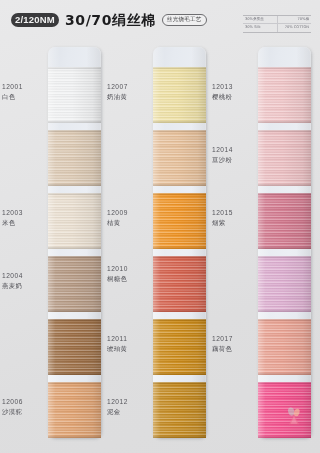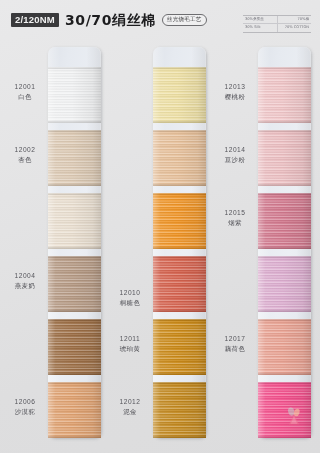--- a/index.html
+++ b/index.html
@@ -17,21 +17,21 @@
   .header {
     position: absolute; left: 0; top: 0; width: 320px; height: 44px;
   }
   .hdr-inner {
     position: absolute; left: 11px; top: 13px;
     display: flex; align-items: center; gap: 6px;
   }
   .gauge-badge {
     background: #3a3a3c; color: #f2f2f2;
     font-size: 9.5px; font-weight: bold; letter-spacing: .2px;
-    padding: 2px 4px 2.5px 4px; border-radius: 1px;
+    padding: 2px 4px 2.5px 4px; border-radius: 7px;
     font-family: "Liberation Sans", sans-serif;
     line-height: 1;
   }
   .blend-title {
     font-size: 14px; font-weight: bold; color: #1d1d1f;
     letter-spacing: .6px; line-height: 1;
     font-family: "DejaVu Sans", sans-serif;
     white-space: nowrap;
   }
   .craft-badge {
@@ -108,21 +108,21 @@
   }
   .skein .edge-top, .skein .edge-bot {
     position: absolute; left: 0; width: 53px; height: 2px;
     background: rgba(0,0,0,.07);
   }
   .skein .edge-top { top: 0; }
   .skein .edge-bot { bottom: 0; background: rgba(0,0,0,.10); }
 
   
   .label {
-    position: absolute; width: 46px; text-align: center;
+    position: absolute; width: 46px; 
     color: #4c4c52;
     font-family: "DejaVu Sans", sans-serif;
   }
   .label .code {
     font-size: 6.6px; letter-spacing: .5px; line-height: 1.5;
     color: #55555b;
     font-family: "Liberation Sans", sans-serif;
   }
   .label .cname {
     font-size: 6.4px; letter-spacing: .4px; line-height: 1.6;
@@ -268,34 +268,42 @@
       <ellipse cx="15" cy="6" rx="3" ry="4.2" fill="#f6e6a8" transform="rotate(20 15 6)"></ellipse>
       <path d="M12 9 L17.5 19 L6.5 19 Z" fill="#ef7f92"></path>
       <path d="M12 10.5 L15.6 18.4 L8.4 18.4 Z" fill="#f5a9b6"></path>
     </svg>
   </div>
 
   <div class="label lab c1" style="top:38px">
       <div class="code">12001</div>
       <div class="cname">白色</div>
     </div>
-  <div class="label lab c1" style="top:101px">
-      <div class="code">12002</div>
-      <div class="cname">杏色</div>
+  <div class="label lab c1" style="top:164px">
+      <div class="code">12003</div>
+      <div class="cname">米色</div>
     </div>
   <div class="label lab c1" style="top:227px">
       <div class="code">12004</div>
       <div class="cname">燕麦奶</div>
     </div>
   <div class="label lab c1" style="top:353px">
       <div class="code">12006</div>
       <div class="cname">沙漠驼</div>
     </div>
 
-  <div class="label lab c2" style="top:244px">
+  <div class="label lab c2" style="top:38px">
+      <div class="code">12007</div>
+      <div class="cname">奶油黄</div>
+    </div>
+  <div class="label lab c2" style="top:164px">
+      <div class="code">12009</div>
+      <div class="cname">桔黄</div>
+    </div>
+  <div class="label lab c2" style="top:220px">
       <div class="code">12010</div>
       <div class="cname">桐糖色</div>
     </div>
   <div class="label lab c2" style="top:290px">
       <div class="code">12011</div>
       <div class="cname">琥珀黄</div>
     </div>
   <div class="label lab c2" style="top:353px">
       <div class="code">12012</div>
       <div class="cname">泥金</div>

